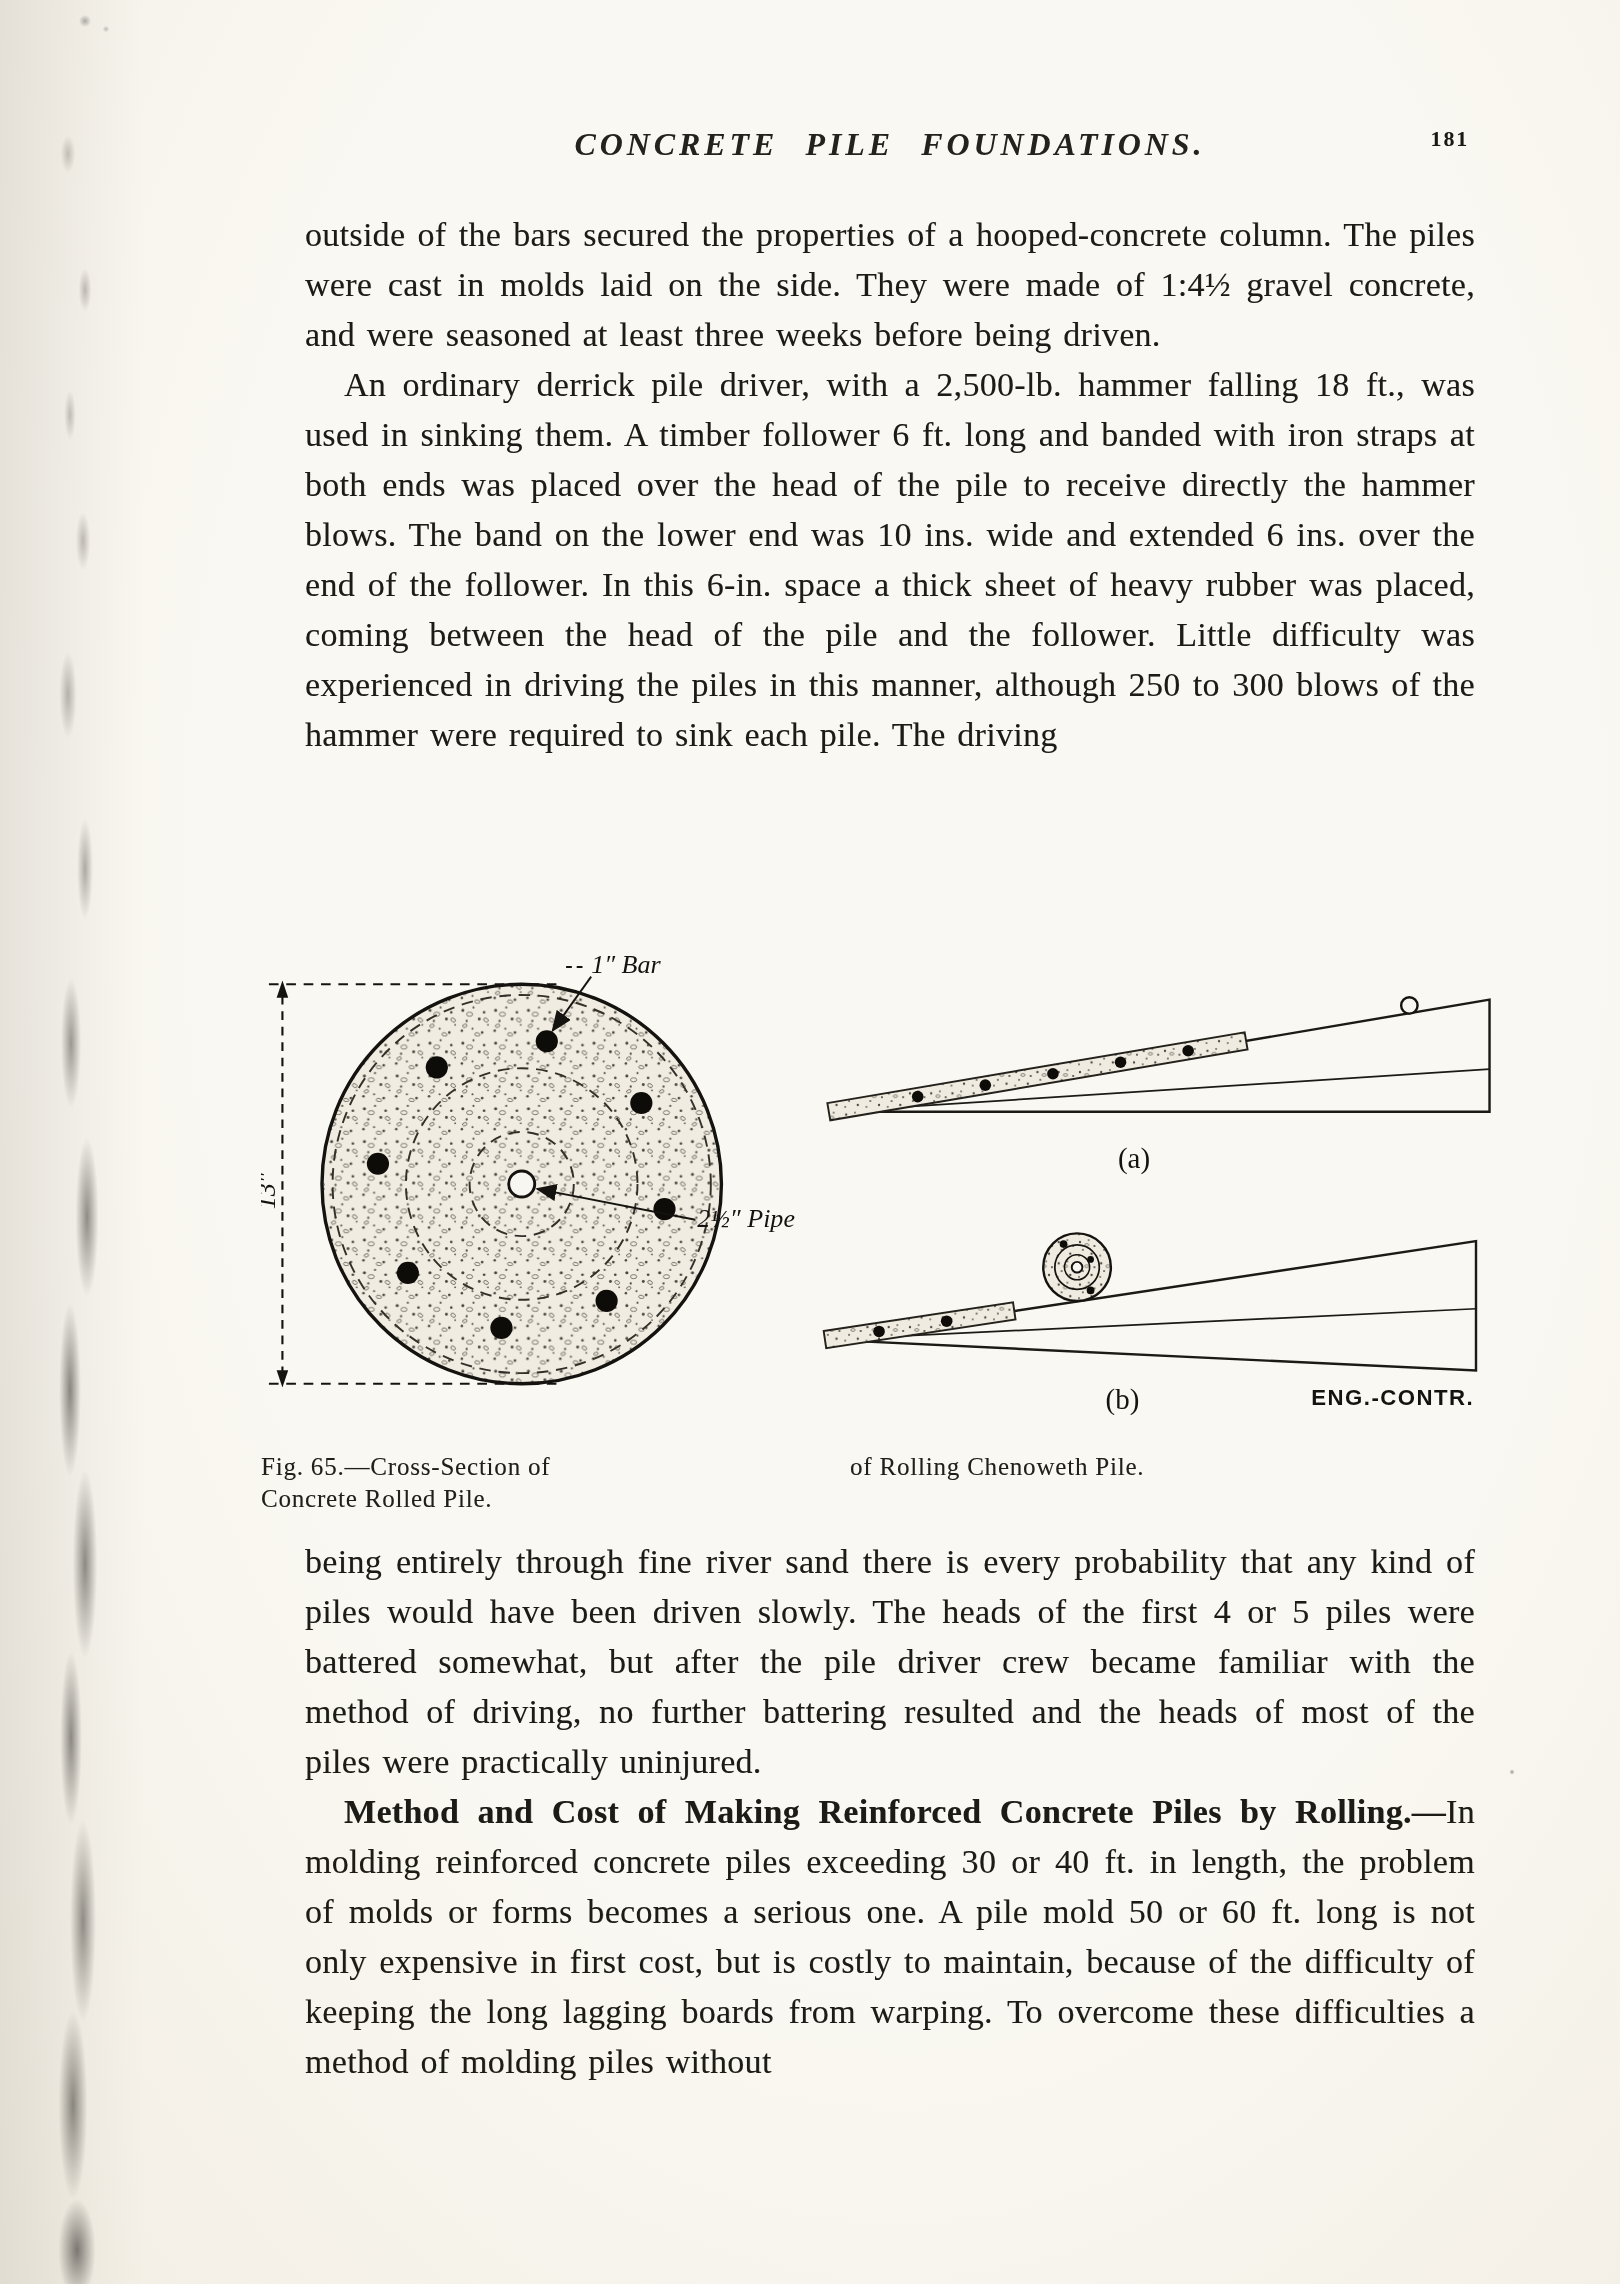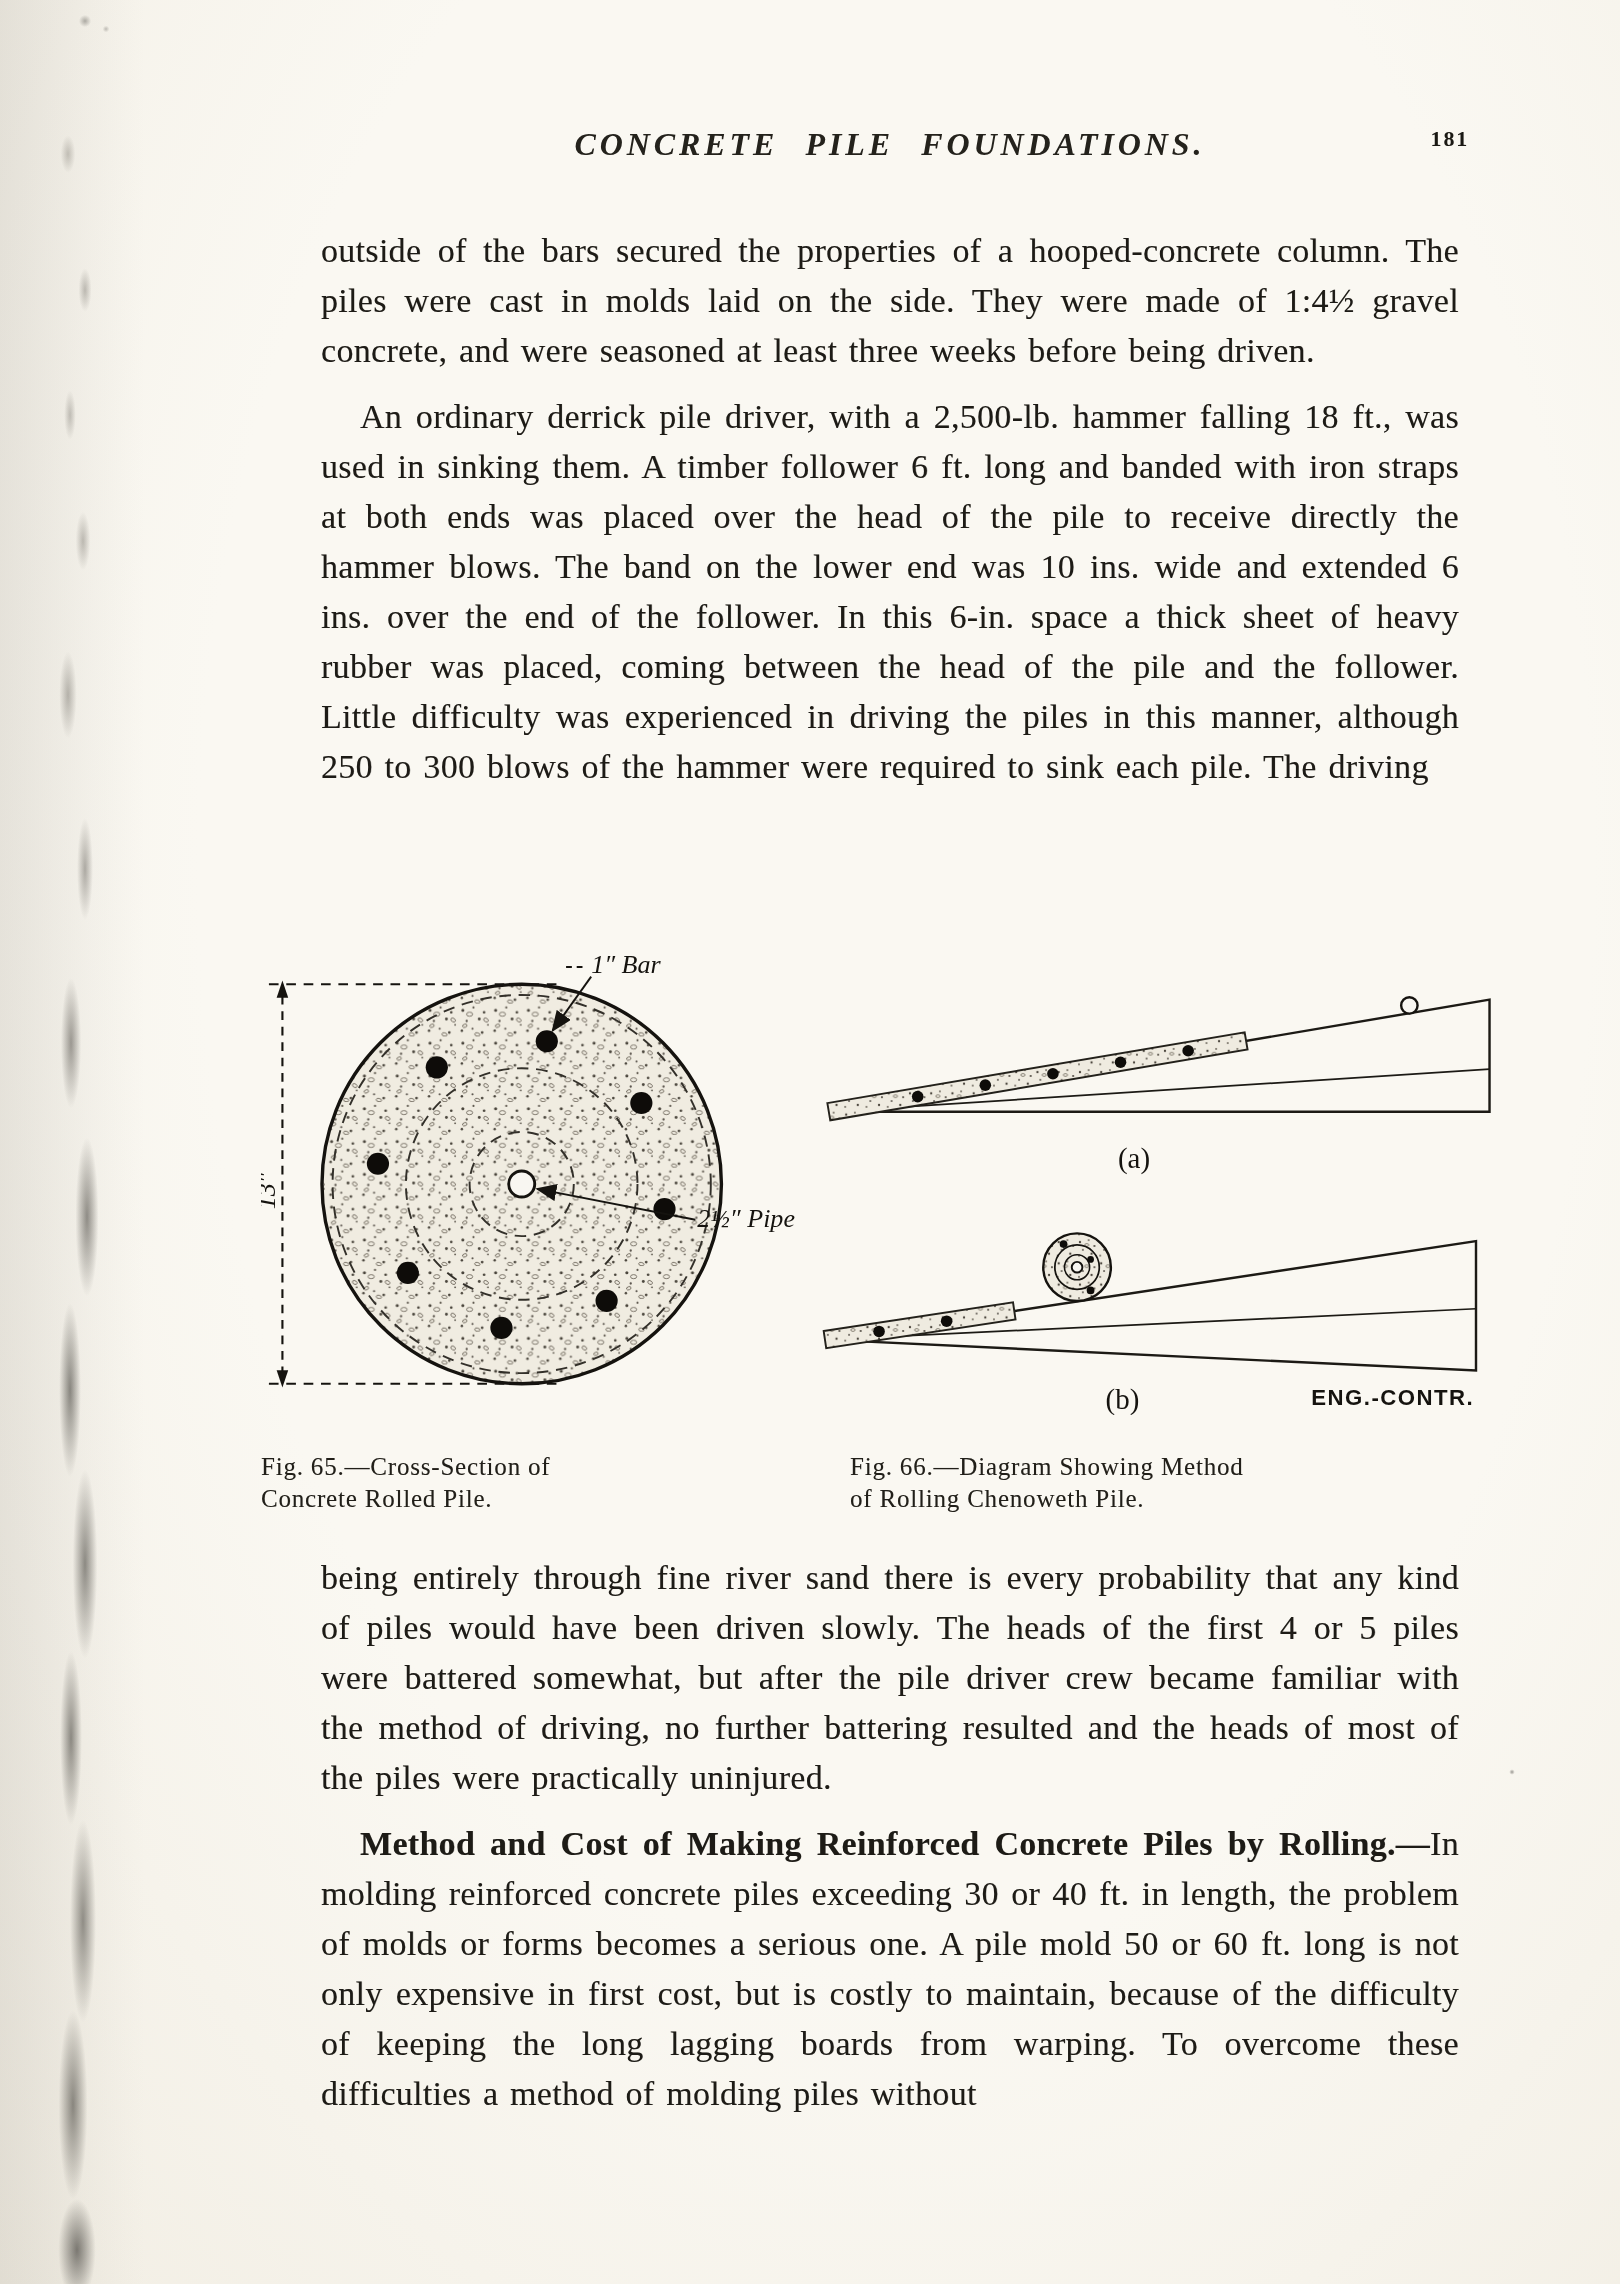--- a/index.html
+++ b/index.html
@@ -50,21 +50,21 @@
     position:absolute;right:5.8px;top:0;
     font-weight:bold;font-size:22px;letter-spacing:1.9px;color:#1a1813;
   }
   
   .text-block{
     position:absolute;left:305px;width:1170px;
     font-size:34px;line-height:50px;text-align:justify;
     letter-spacing:0.3px;word-spacing:2.9px;
     text-shadow:0.3px 0.3px 0 rgba(29,27,22,.35);
   }
-  .text-block p{margin:16px;}
+  .text-block p{margin:0;}
   .indent{text-indent:39px;}
   .top-block{top:210px;}
   .bottom-block{top:1537px;font-family:Liberation Serif, serif;}
   b.lead{font-weight:bold;}
   
   .fig65{position:absolute;left:261px;top:938px;}
   .fig66{position:absolute;left:821px;top:961px;}
   .caption{
     position:absolute;text-align:left;
     font-size:25px;line-height:32px;letter-spacing:0.8px;color:#211f19;
@@ -205,21 +205,20 @@
     </g>
     <text x="312" y="464" text-anchor="middle" font-family="Liberation Serif, serif" font-size="30" fill="#15130f">(b)</text>
     <text x="676" y="460" text-anchor="end" font-family="Liberation Sans, sans-serif" font-weight="bold" font-size="23" letter-spacing="1.5" fill="#15130f">ENG.-CONTR.</text>
   </svg>
 
   <figcaption class="caption cap65">
     <div>Fig. 65.—Cross-Section of</div>
     <div>Concrete Rolled Pile.</div>
   </figcaption>
   <figcaption class="caption cap66">
-    <div>Fig. 66.—Diagram Showing Method</div>
     <div>of Rolling Chenoweth Pile.</div>
   </figcaption>
 
   <main class="text-block bottom-block">
     <p class="para">being entirely through fine river sand there is every probability that any kind of piles would have been driven slowly. The heads of the first 4 or 5 piles were battered somewhat, but after the pile driver crew became familiar with the method of driving, no further battering resulted and the heads of most of the piles were practically uninjured.</p>
     <p class="para indent"><b class="lead">Method and Cost of Making Reinforced Concrete Piles by Rolling.—</b><span>In molding reinforced concrete piles exceeding 30 or 40 ft. in length, the problem of molds or forms becomes a serious one. A pile mold 50 or 60 ft. long is not only expensive in first cost, but is costly to maintain, because of the difficulty of keeping the long lagging boards from warping. To overcome these difficulties a method of molding piles without</span></p>
   </main>
 
 </div>
 

